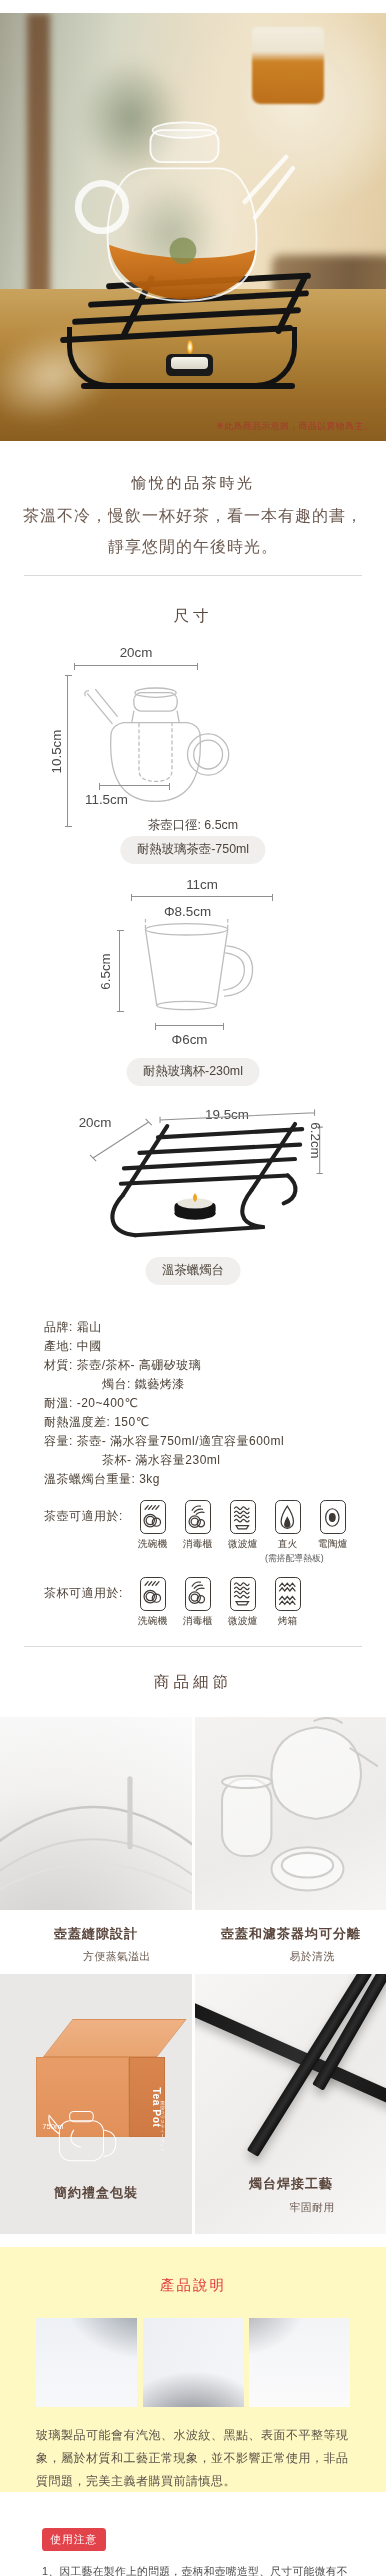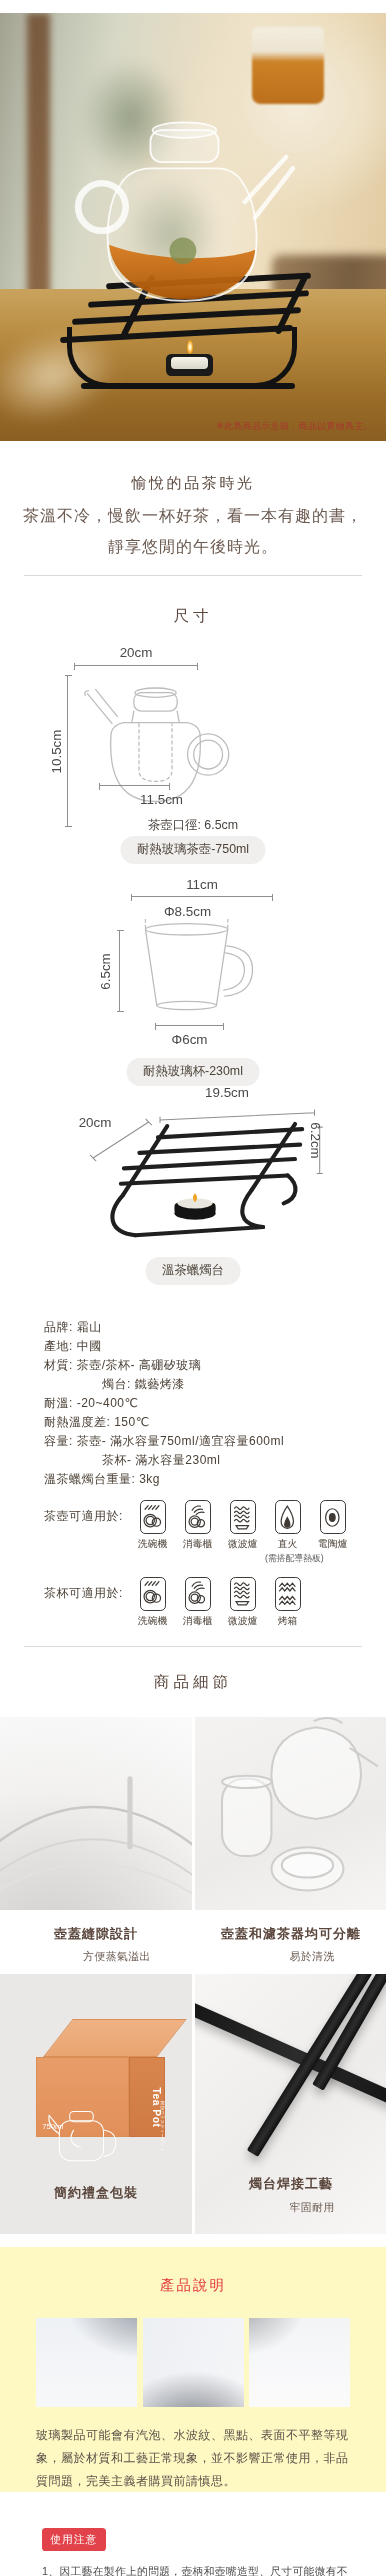--- a/index.html
+++ b/index.html
@@ -202,21 +202,21 @@
           <ellipse cx="150" cy="40" rx="40" ry="9"></ellipse>
           <path d="M108,76 L104,98 M192,76 L196,98"></path>
           <circle cx="252" cy="160" r="40"></circle>
           <circle cx="252" cy="160" r="28"></circle>
           <g stroke-dasharray="6 6">
             <path d="M118,100 L118,190 Q118,212 150,212 Q182,212 182,190 L182,100"></path>
           </g>
         </g>
       </svg>
       <div class="mline" style="top:147px; left:99px; width:71px;"></div>
-      <div class="dim-label" style="top:154px; left:112px; width:71px; text-align:right;">11.5cm</div>
+      <div class="dim-label" style="top:154px; left:85px; width:71px; text-align:left;">11.5cm</div>
       <div class="center-text" style="top:179px;">茶壺口徑: 6.5cm</div>
       <div class="pill" style="top:198px;">耐熱玻璃茶壺-750ml</div>
     </div>
 
     <div class="dim-block" style="height:216px;">
       <div class="dim-label" style="top:11.3px; left:131px; width:142px; text-align:center;">11cm</div>
       <div class="mline" style="top:31px; left:131px; width:142px;"></div>
       <div class="dim-label" style="top:39px; left:131px; width:113px; text-align:center;">Φ8.5cm</div>
       <svg style="position:absolute; left:129px; top:54px;" width="144" height="105" viewBox="0 0 280 204">
         <g class="diagram-stroke">
@@ -231,21 +231,21 @@
         </g>
       </svg>
       <div class="vline" style="top:65px; left:119px; height:82px;"></div>
       <div class="dim-label rot-ccw" style="top:99px; left:77px; width:57px; text-align:center;">6.5cm</div>
       <div class="mline" style="top:160px; left:155px; width:69px;"></div>
       <div class="dim-label" style="top:167px; left:155px; width:69px; text-align:center;">Φ6cm</div>
       <div class="pill" style="top:193px;">耐熱玻璃杯-230ml</div>
     </div>
 
     <div class="dim-block" style="height:216px;">
-      <div class="dim-label" style="top:4px; left:204px; width:46px; text-align:center;">19.5cm</div>
+      <div class="dim-label" style="top:26px; left:204px; width:46px; text-align:center;">19.5cm</div>
       <div class="dim-label" style="top:34px; left:77px; width:36px; text-align:center;">20cm</div>
       <svg style="position:absolute; left:57px; top:15.5px;" width="273" height="155" viewBox="0 0 530 300">
         <g stroke="#8f8f8f" stroke-width="2" fill="none">
           <path d="M200,44 L500,30 M200,38 L200,50 M500,24 L500,36"></path>
           <path d="M70,118 L178,48 M64,112 L76,124 M172,42 L184,54"></path>
           <path d="M510,58 L510,148 M504,58 L516,58 M504,148 L516,148"></path>
         </g>
         <g stroke="#1f1f1f" stroke-width="8" fill="none" stroke-linecap="round">
           <path d="M196,78 L476,62"></path>
           <path d="M160,108 L472,92"></path>

